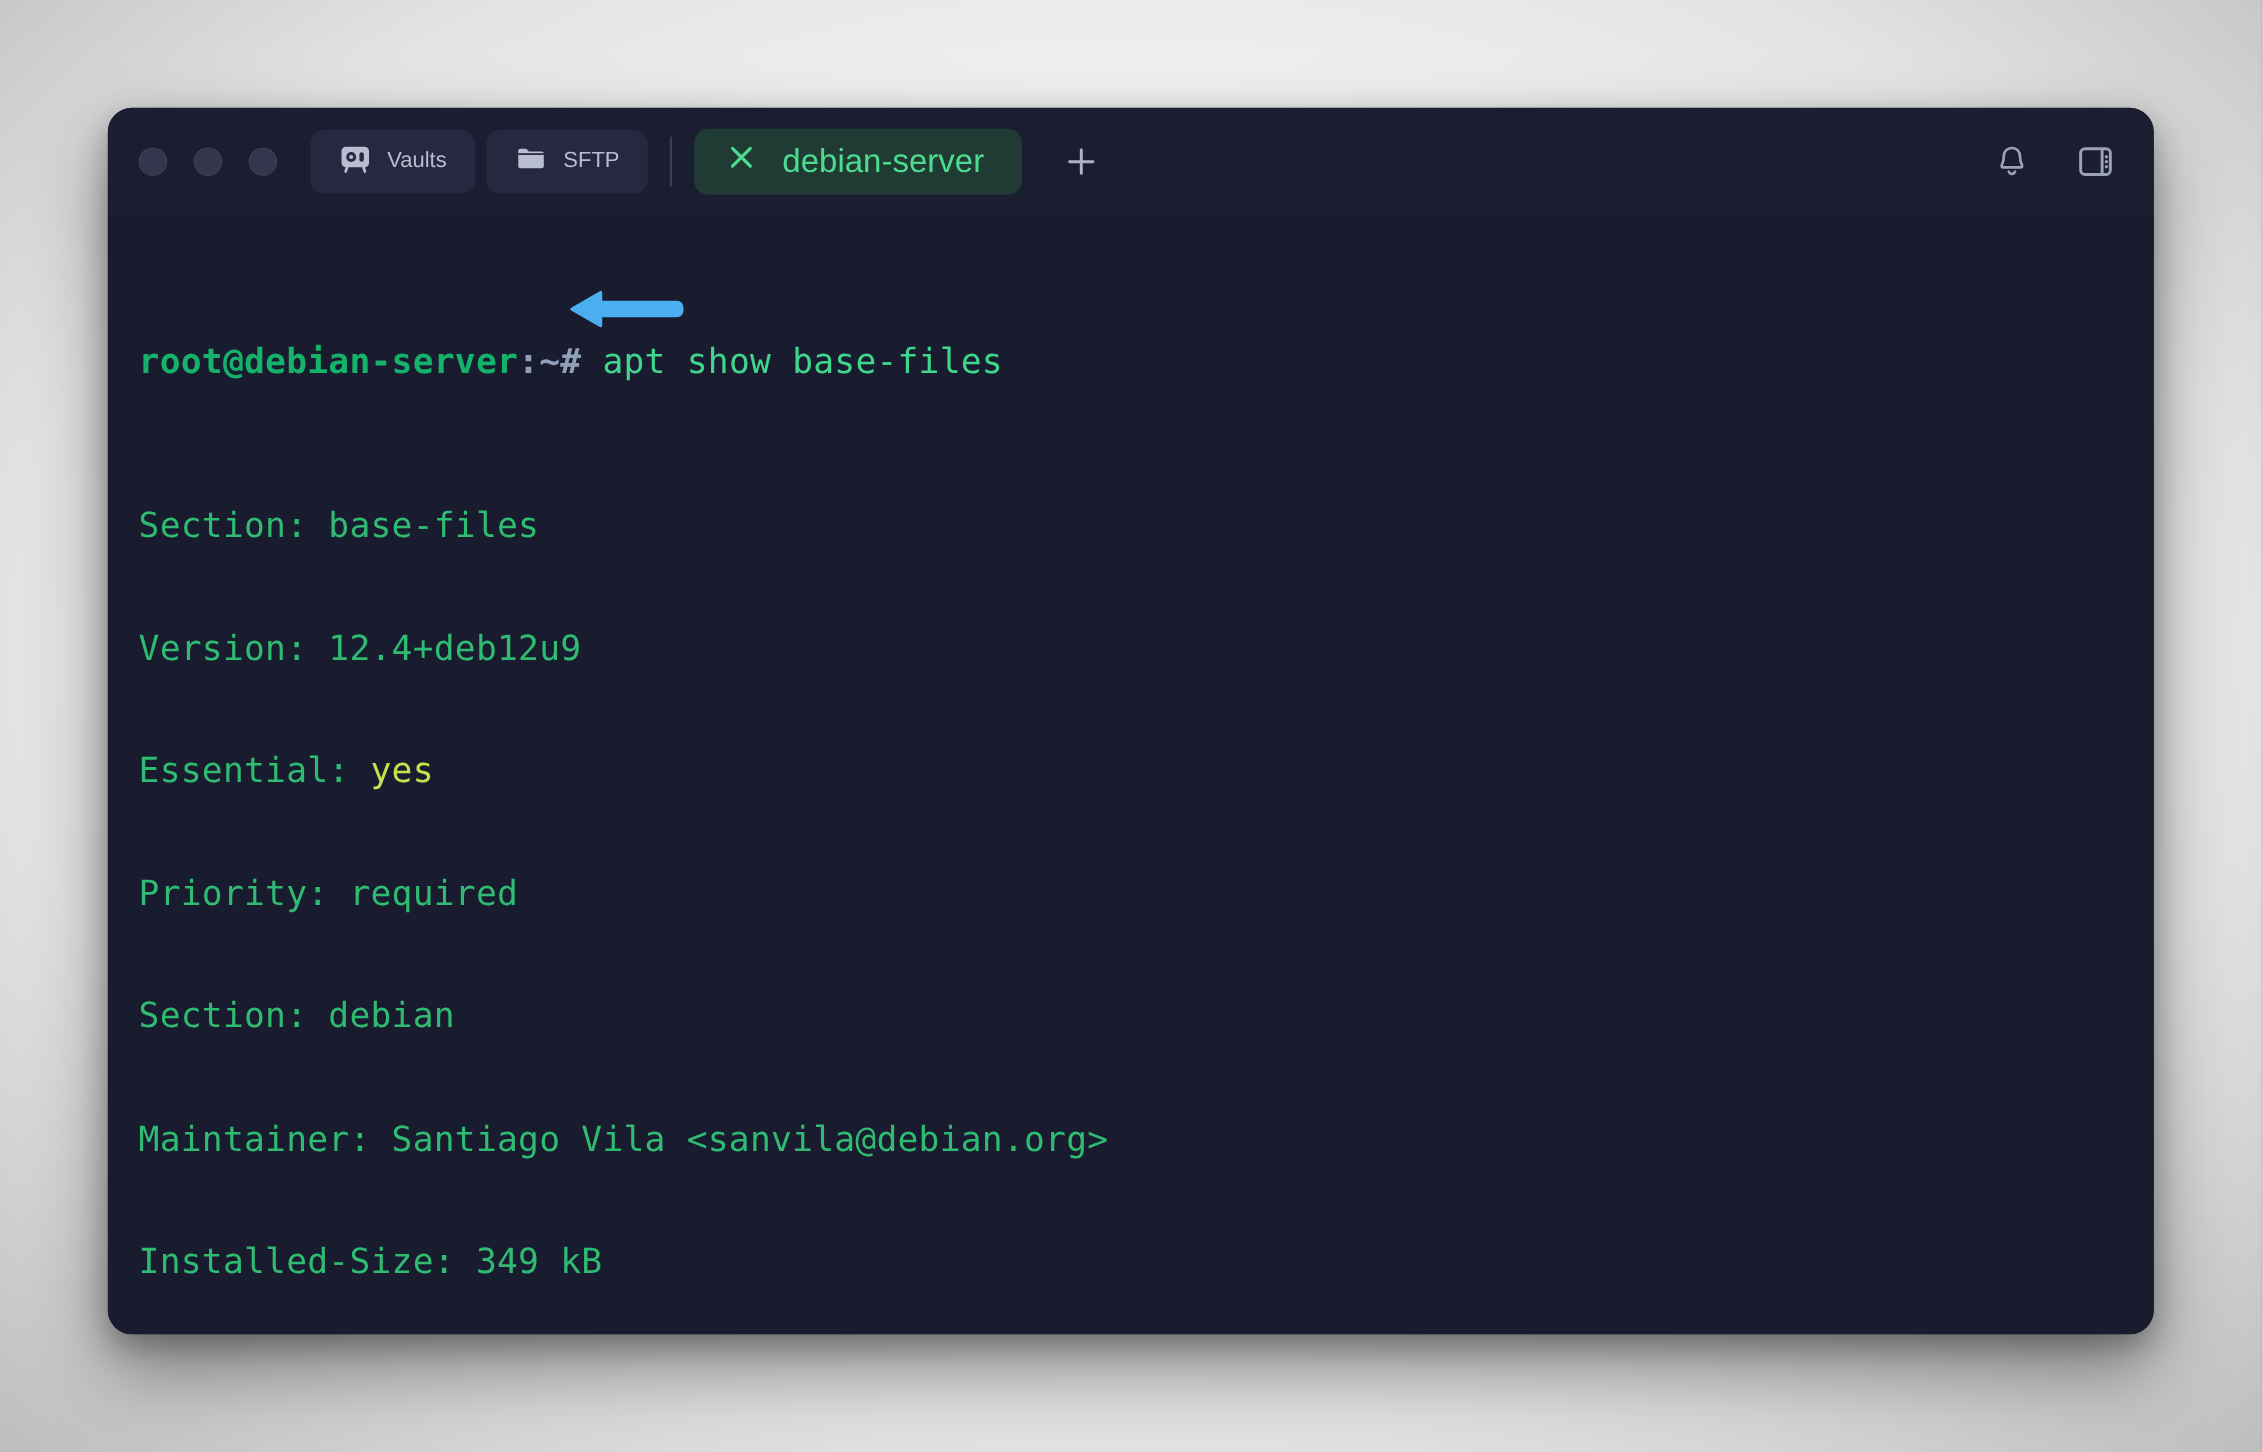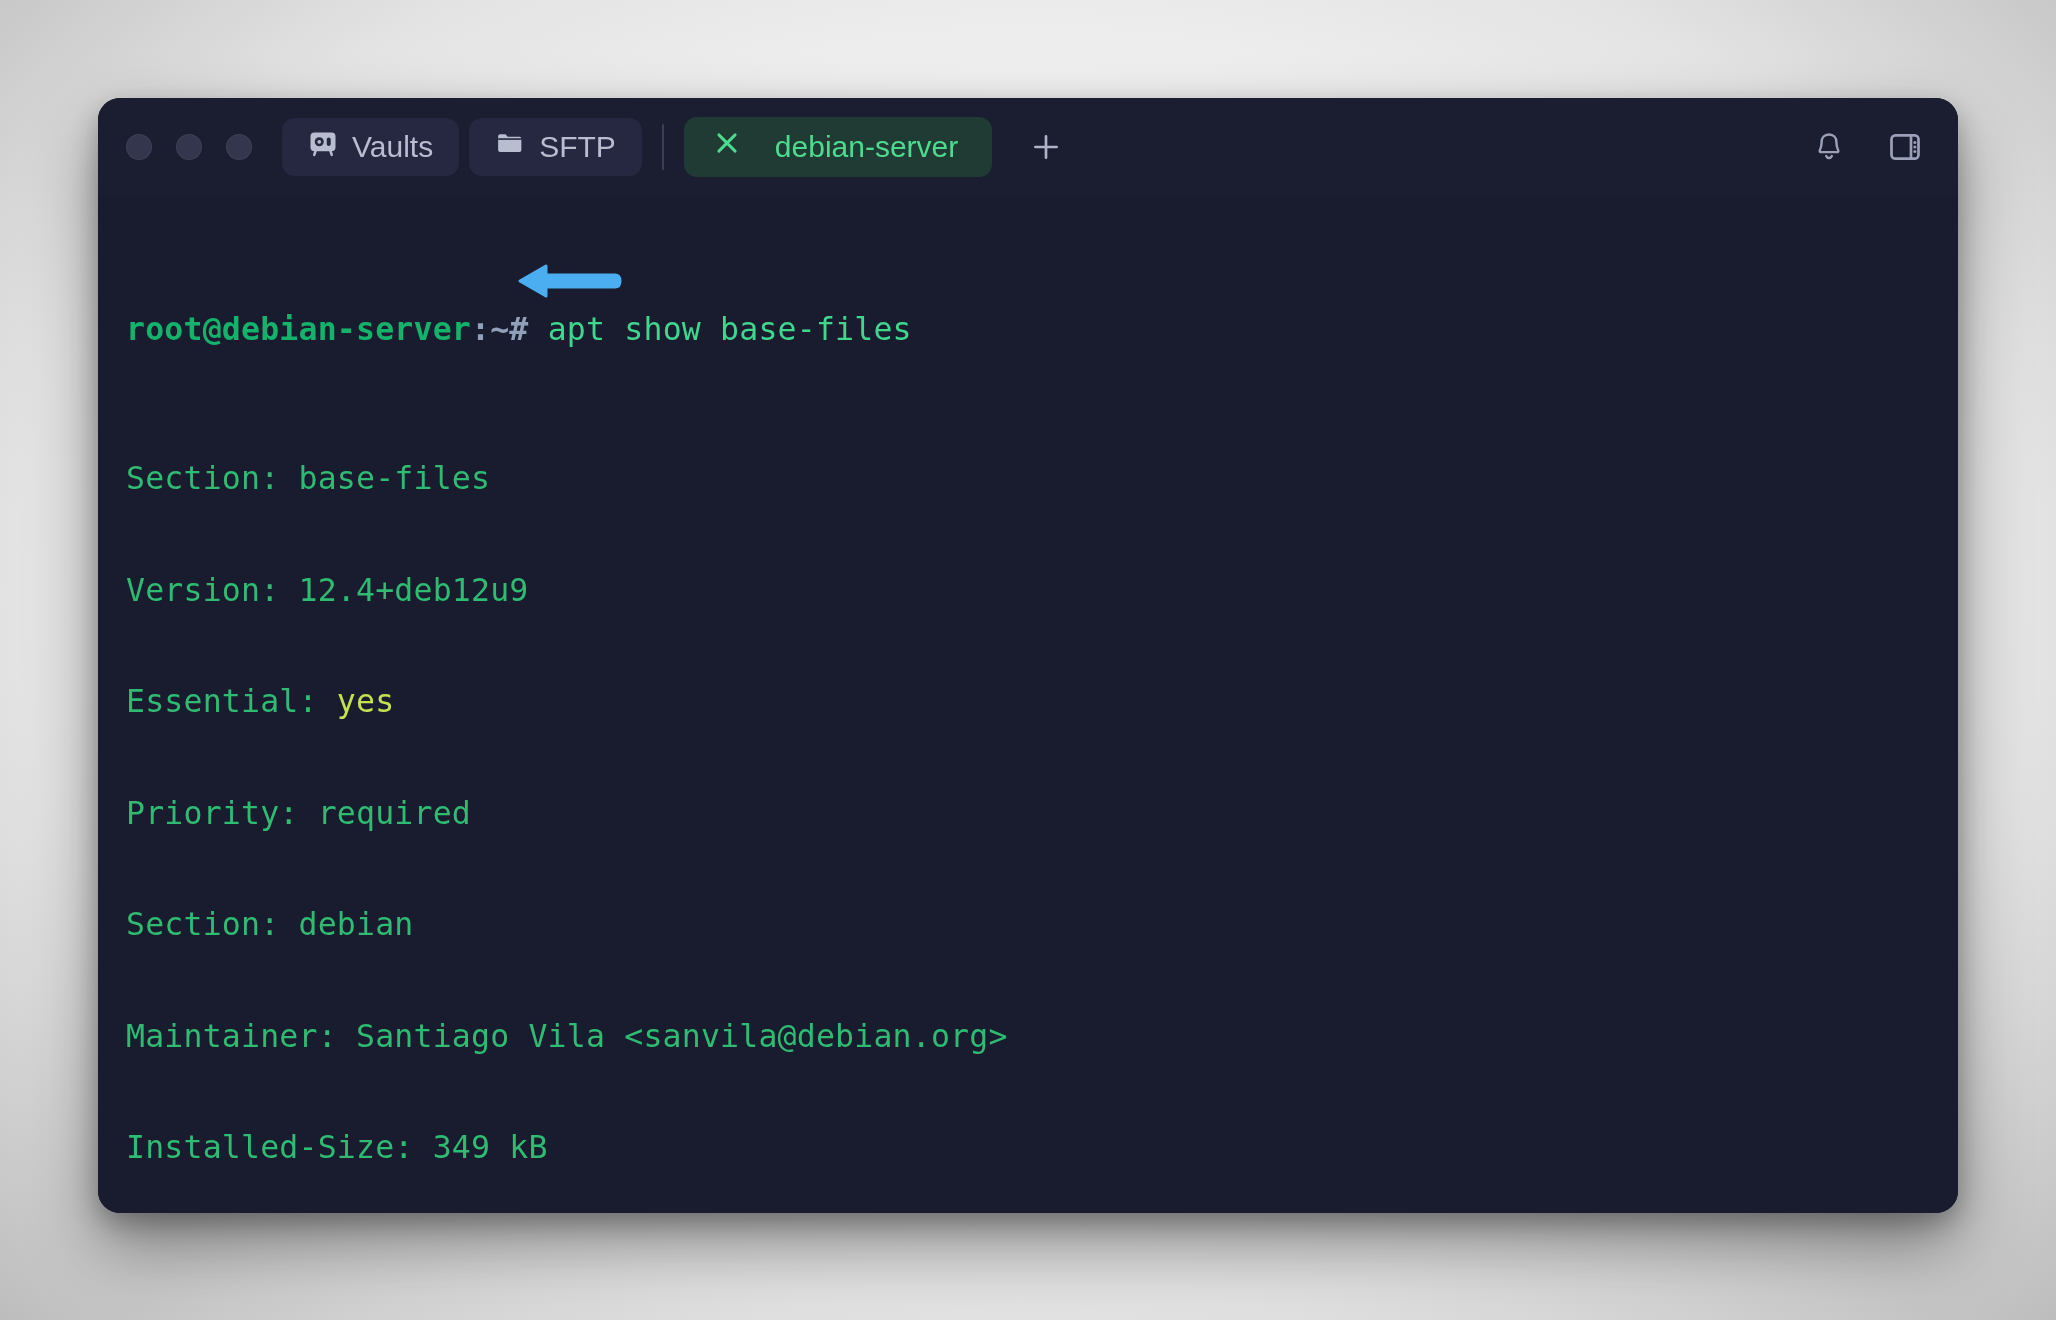--- a/index.html
+++ b/index.html
@@ -44,34 +44,34 @@
     background:#33364c;
     box-shadow: inset 0 0 0 1px rgba(255,255,255,.055);
   }
 
   .chip {
     display:flex; align-items:center; gap:14px;
     height:58px; padding:0 26px;
     border-radius:13px;
     background:#252840;
     color:#b9bdd0;
-    font-size:30px;
+    font-size:20px;
     white-space:nowrap;
   }
   .chip + .chip { margin-left:10px; }
 
   .divider {
     width:2px; height:46px;
     background:#3a3e57;
     margin:0 20px;
     border-radius:2px;
   }
 
   .tab {
-    display:flex; align-items:center; gap:33px;
+    display:flex; align-items:center; gap:22px;
     height:60px; padding:0 34px 0 28px;
     border-radius:13px;
     background:#1f3b33;
     color:#4ddc8f;
     font-size:30px;
     white-space:nowrap;
   }
 
   .plus {
     margin-left:28px;

